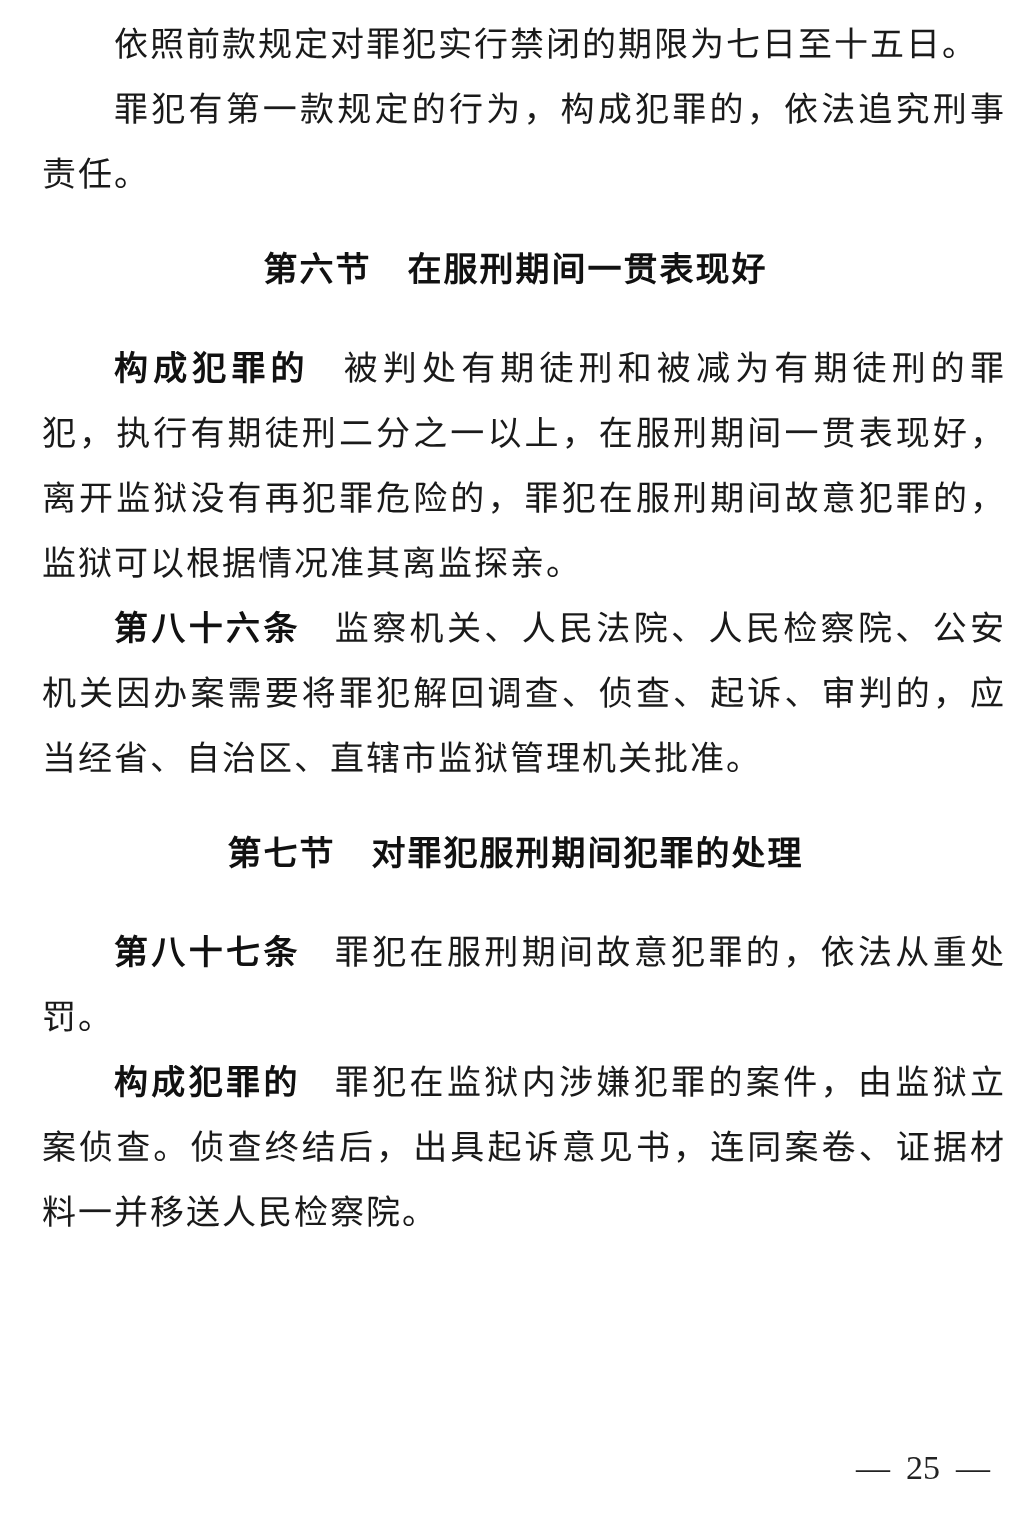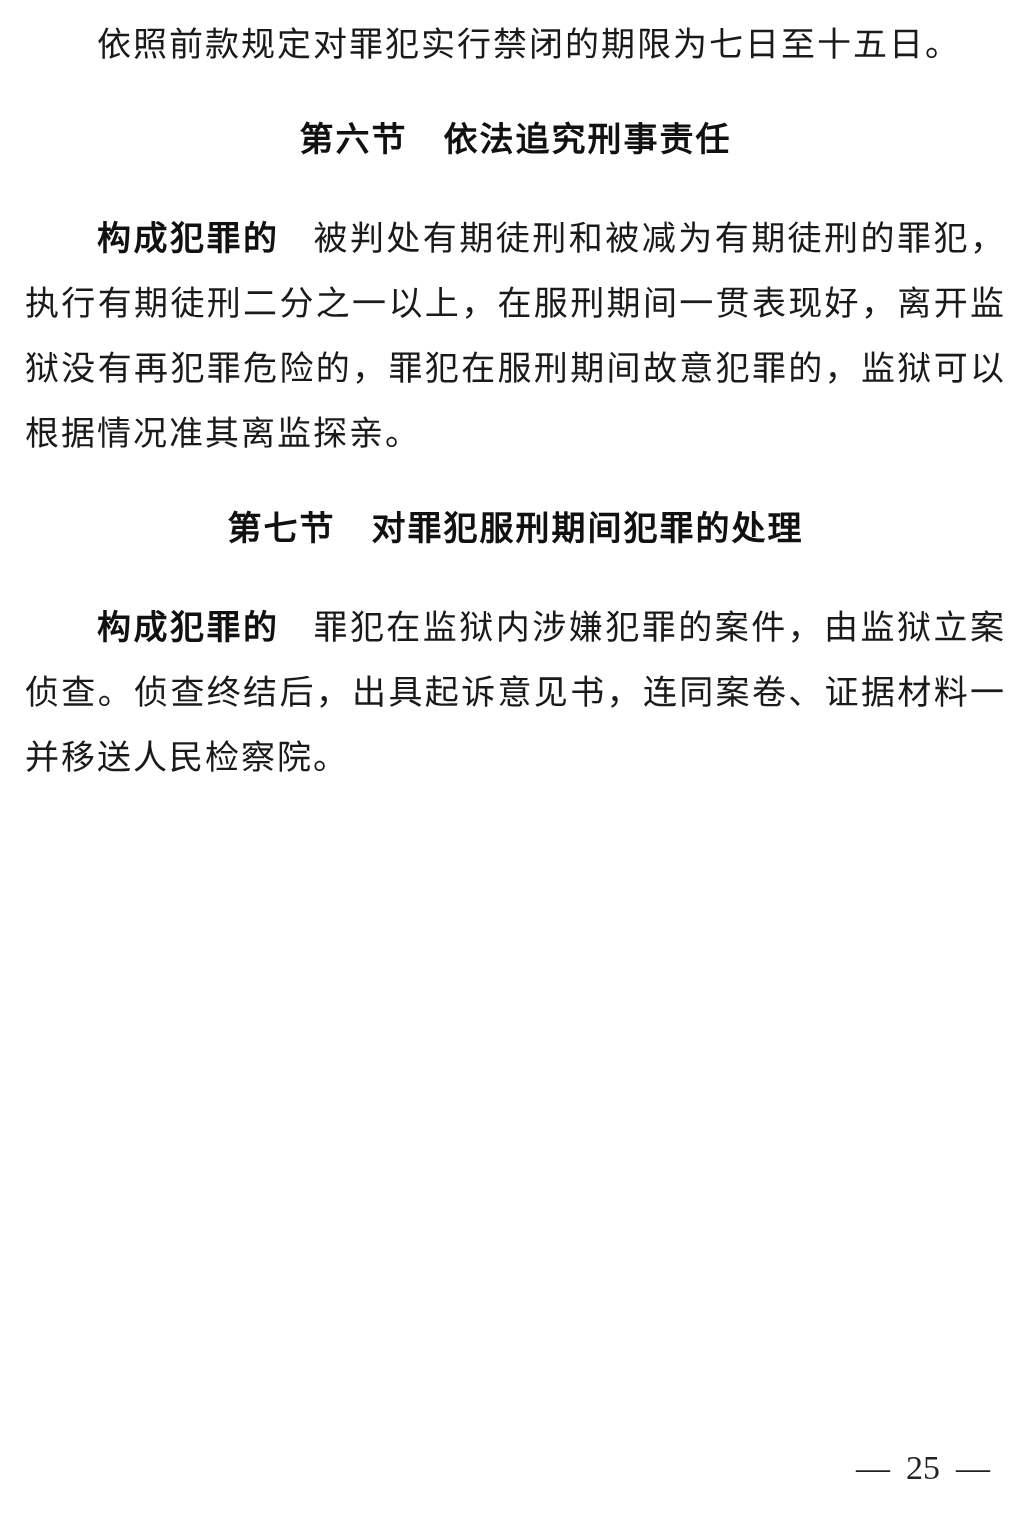--- a/index.html
+++ b/index.html
@@ -26,21 +26,21 @@
   }
   .para {
     margin: 0;
     font-size: 34px;
     line-height: 65px;
     letter-spacing: 2px;
     text-align: justify;
     text-justify: inter-character;
     color: #1a1a1a;
   }
-  .indent { text-indent: 72px; }
+  .indent { text-indent: 72px; margin-left: 17px; }
   .section-heading {
     margin: 30px 0 34px 0;
     font-size: 34px;
     line-height: 65px;
     letter-spacing: 2px;
     font-weight: bold;
     text-align: center;
     color: #111111;
   }
   .art-num {
@@ -62,31 +62,38 @@
   .footer .dash { letter-spacing: 0; }
 </style>
 </head>
 <body>
 
 <div class="page">
   <div class="content">
 
     <p class="para indent">依照前款规定对罪犯实行禁闭的期限为七日至十五日。</p>
 
+    <p class="para indent">罪犯有第一款规定的行为，构成犯罪的，依法追究刑事责任。</p>
 
-    <h2 class="section-heading">第六节　依法追究刑事责任</h2>
+    <h2 class="section-heading">第六节　在服刑期间一贯表现好</h2>
 
     <p class="para indent">
       <span class="art-num">构成犯罪的</span><span>被判处有期徒刑和被减为有期徒刑的罪犯，执行有期徒刑二分之一以上，在服刑期间一贯表现好，离开监狱没有再犯罪危险的，罪犯在服刑期间故意犯罪的，监狱可以根据情况准其离监探亲。</span>
     </p>
 
 
+    <p class="para indent">
+      <span class="art-num">第八十六条</span><span>监察机关、人民法院、人民检察院、公安机关因办案需要将罪犯解回调查、侦查、起诉、审判的，应当经省、自治区、直辖市监狱管理机关批准。</span>
+    </p>
 
     <h2 class="section-heading">第七节　对罪犯服刑期间犯罪的处理</h2>
 
+    <p class="para indent">
+      <span class="art-num">第八十七条</span><span>罪犯在服刑期间故意犯罪的，依法从重处罚。</span>
+    </p>
 
     <p class="para indent">
       <span class="art-num">构成犯罪的</span><span>罪犯在监狱内涉嫌犯罪的案件，由监狱立案侦查。侦查终结后，出具起诉意见书，连同案卷、证据材料一并移送人民检察院。</span>
     </p>
 
   </div>
 
   <div class="footer">
     <span class="dash">—</span>
     <span>25</span>

